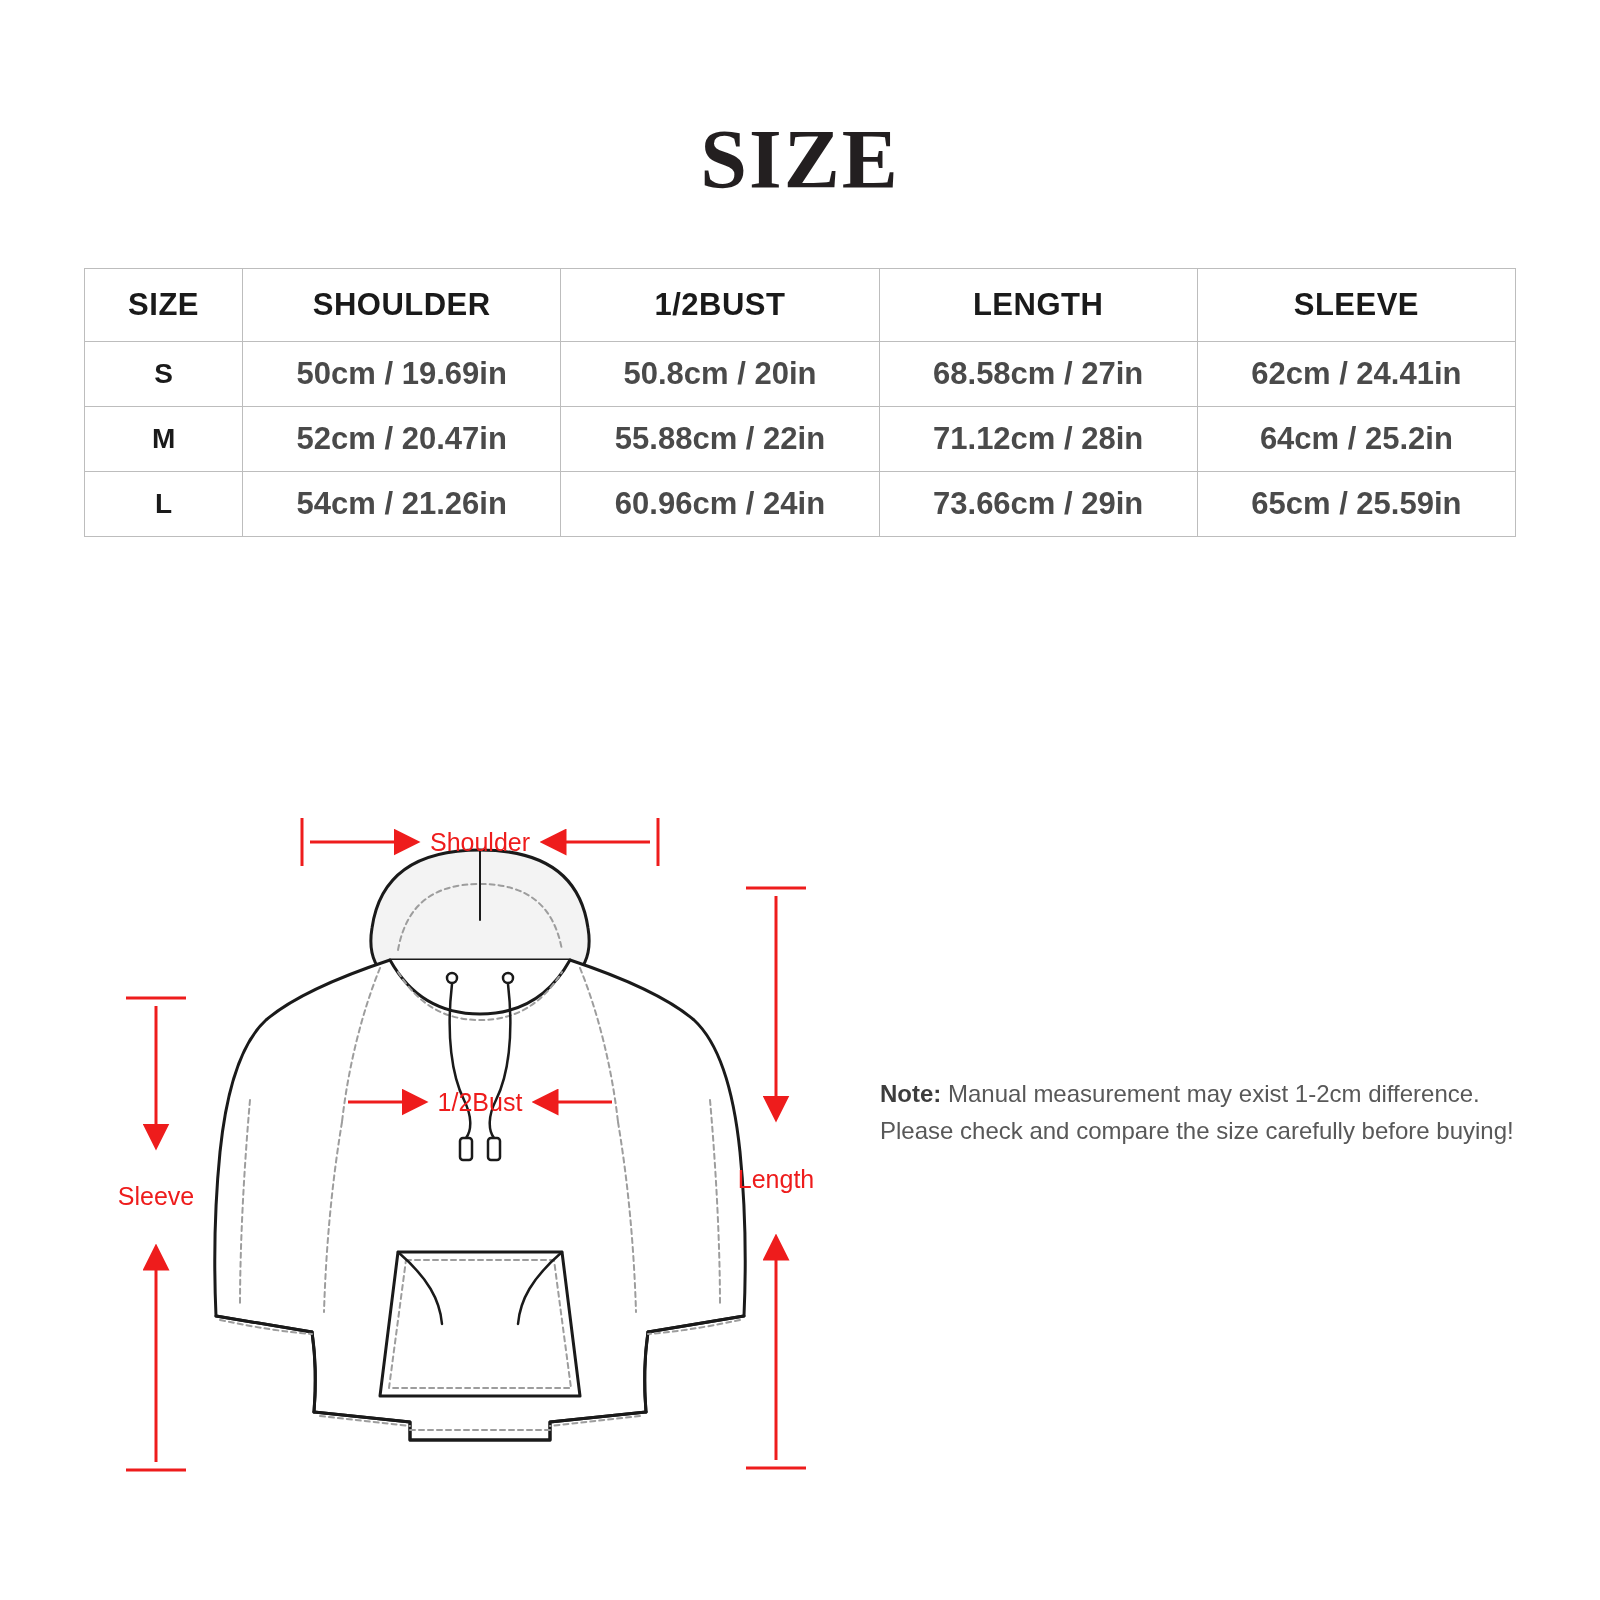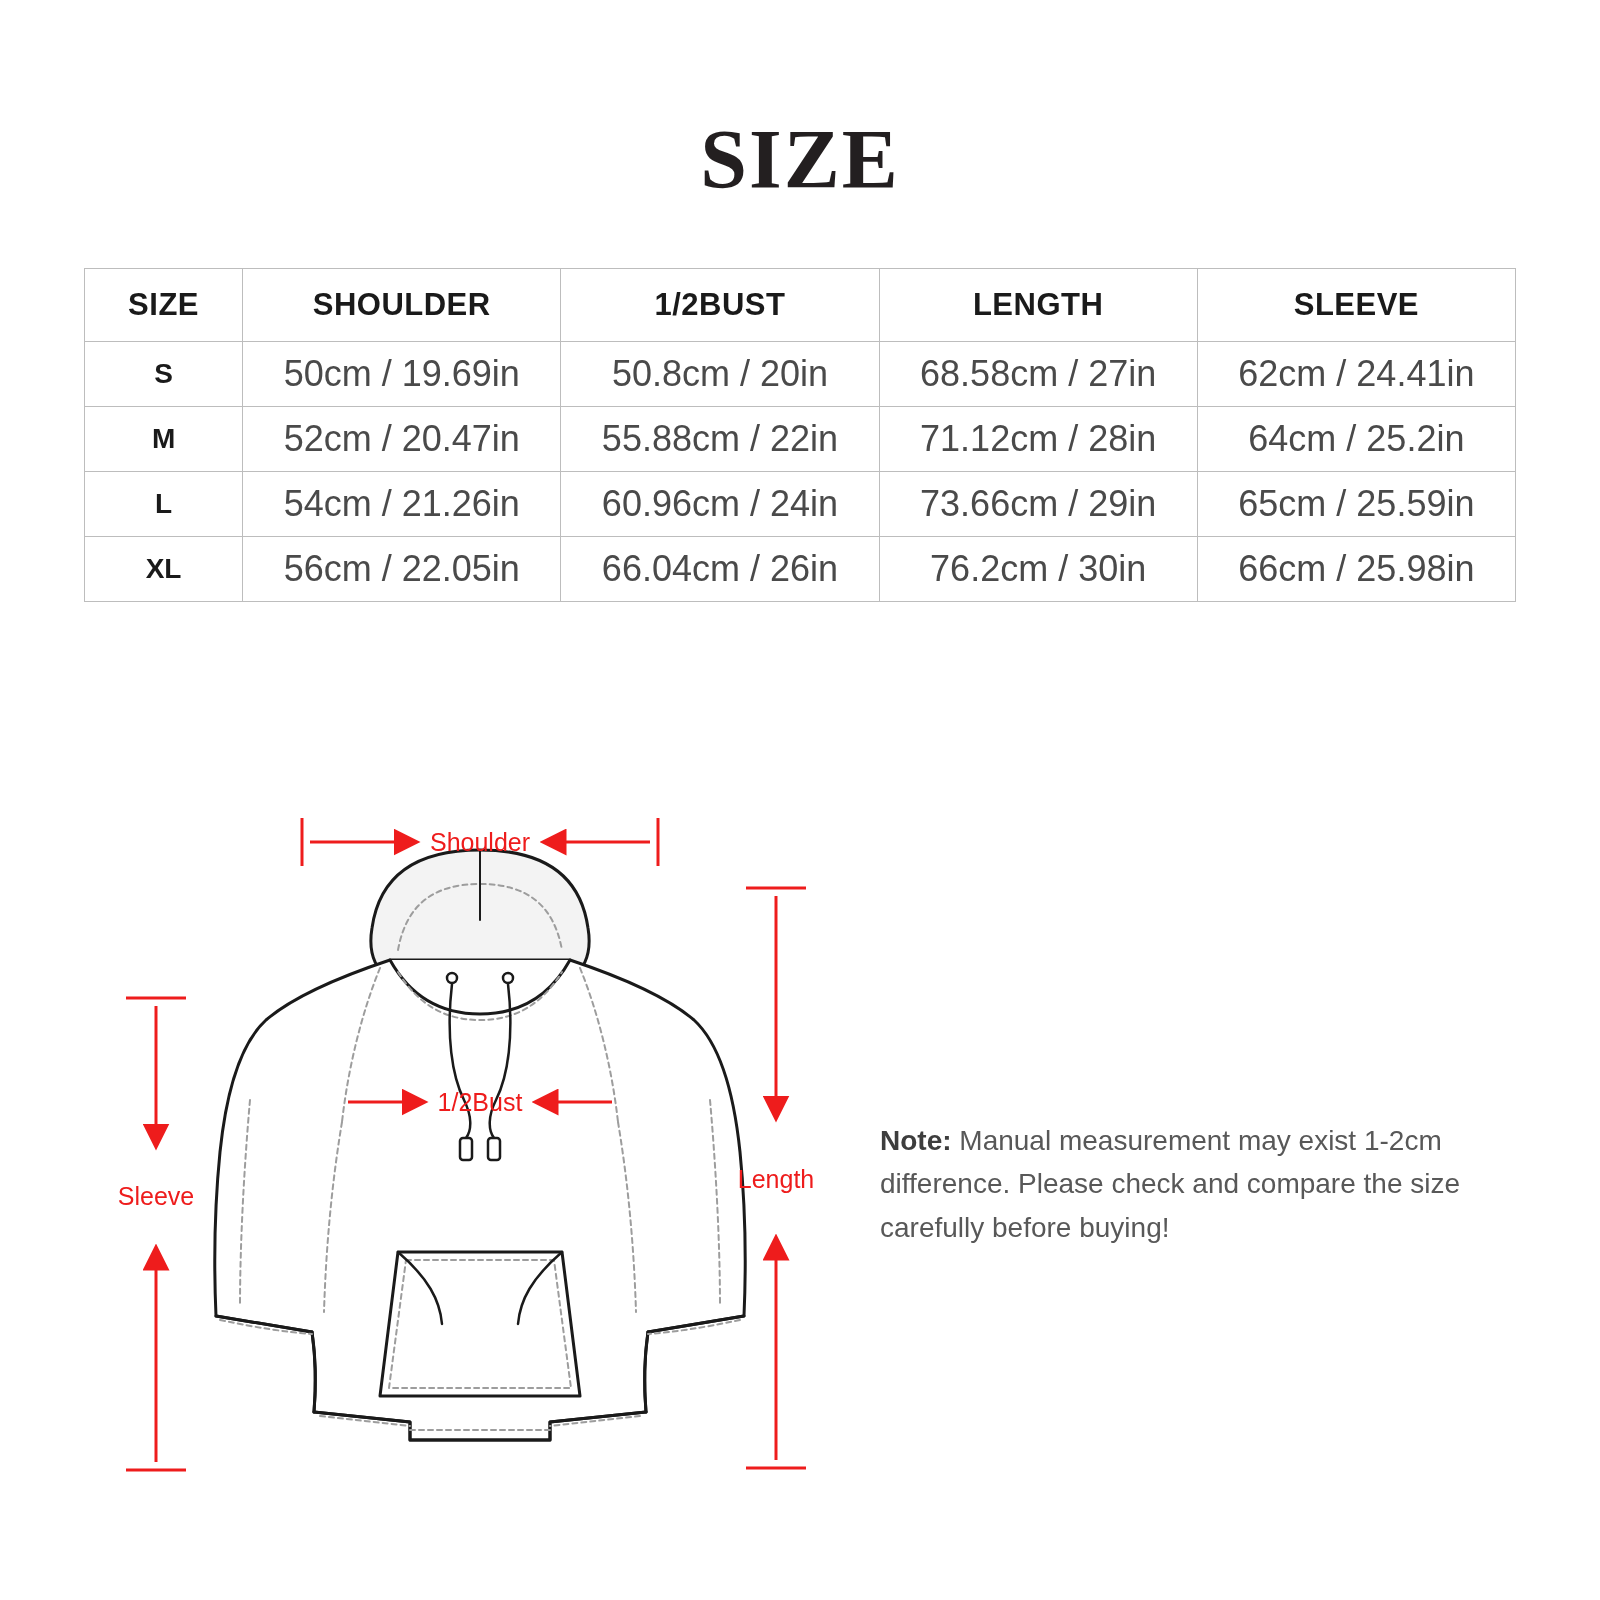--- a/index.html
+++ b/index.html
@@ -48,23 +48,23 @@
   }
   .size-table thead th {
     height: 72px;
     font-size: 31px;
     font-weight: 700;
     color: #1a1a1a;
     letter-spacing: 0.5px;
   }
   .size-table tbody td {
     height: 64px;
-    font-size: 36px;
+    font-size: 31px;
     color: #4a4a4a;
-    font-weight: 400;
+    font-weight: 700;
   }
   .size-table tbody td.size-col {
     font-weight: 700;
     color: #1a1a1a;
     font-size: 28px;
   }
   .col-size   { width: 158px; }
   .col-normal { width: 318px; }
 
   
@@ -76,25 +76,24 @@
     height: 720px;
   }
   .illustration svg { display: block; }
 
   
   .note-block {
     position: absolute;
     left: 880px;
     top: 1075px;
     width: 640px;
-    font-size: 28px;
+    font-size: 24px;
     line-height: 1.55;
     color: #585858;
     font-family: "Liberation Sans", sans-serif;
-    margin-top: 44px;
   }
   .note-block .note-label {
     font-weight: 700;
     color: #3d3d3d;
   }
 </style>
 </head>
 <body>
 
 <div class="page-title">SIZE</div>
@@ -130,27 +129,20 @@
       <td>55.88cm / 22in</td>
       <td>71.12cm / 28in</td>
       <td>64cm / 25.2in</td>
     </tr>
     <tr>
       <td class="size-col">L</td>
       <td>54cm / 21.26in</td>
       <td>60.96cm / 24in</td>
       <td>73.66cm / 29in</td>
       <td>65cm / 25.59in</td>
-    </tr>
-    <tr>
-      <td class="size-col">XL</td>
-      <td>56cm / 22.05in</td>
-      <td>66.04cm / 26in</td>
-      <td>76.2cm / 30in</td>
-      <td>66cm / 25.98in</td>
     </tr>
   </tbody>
 </table>
 
 <div class="illustration">
   <svg width="780" height="720" viewBox="0 0 780 720" xmlns="http://www.w3.org/2000/svg">
 
     <g fill="none" stroke="#1a1a1a" stroke-width="3" stroke-linejoin="round" stroke-linecap="round">
 
       <path d="M292 128 C 300 72, 340 50, 400 50 C 460 50, 500 72, 508 128

